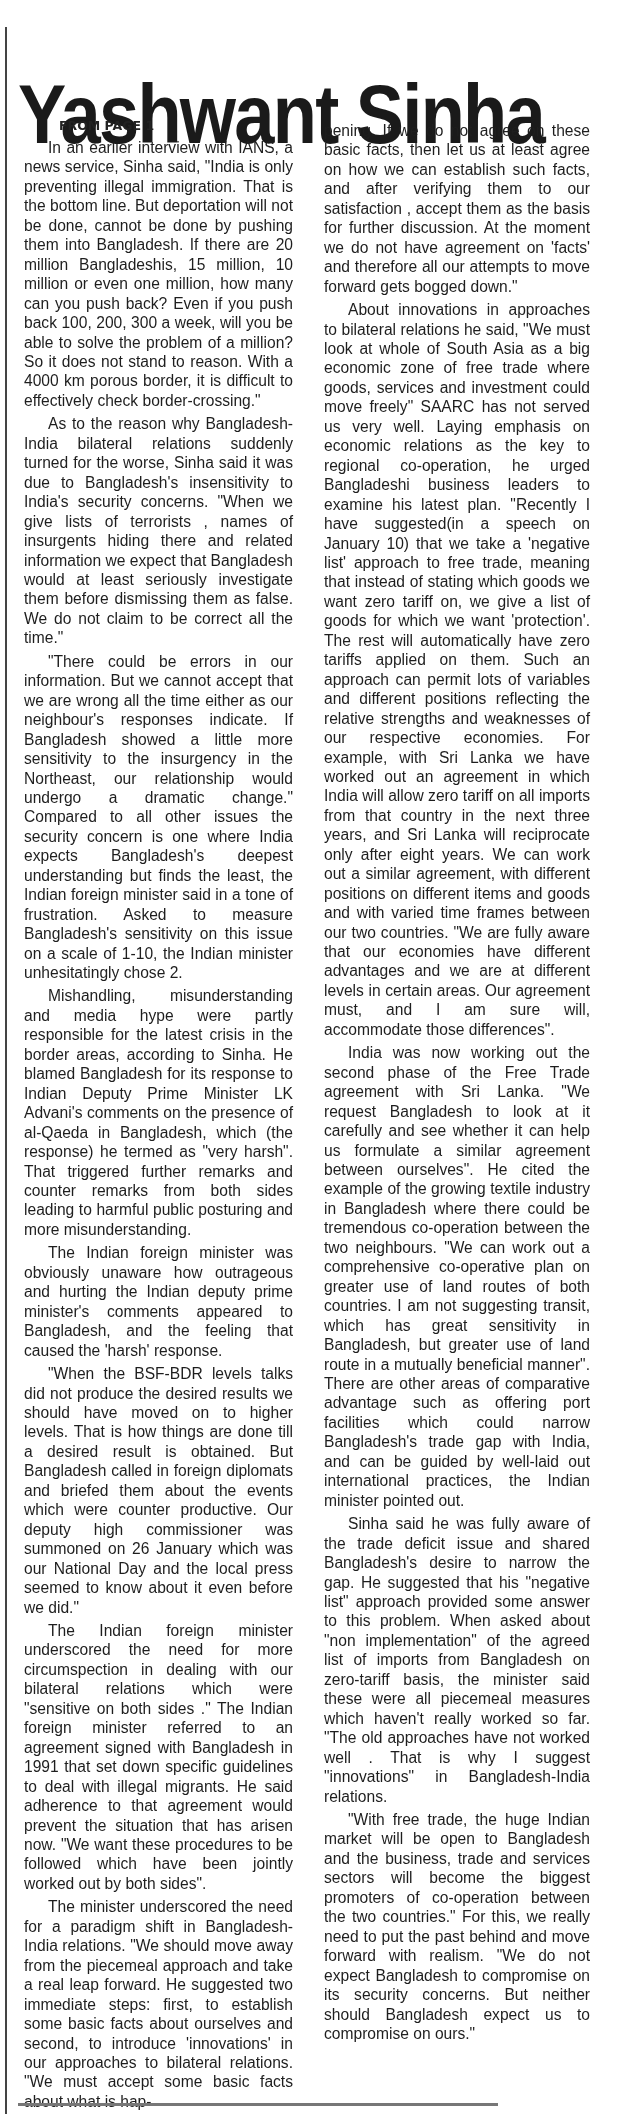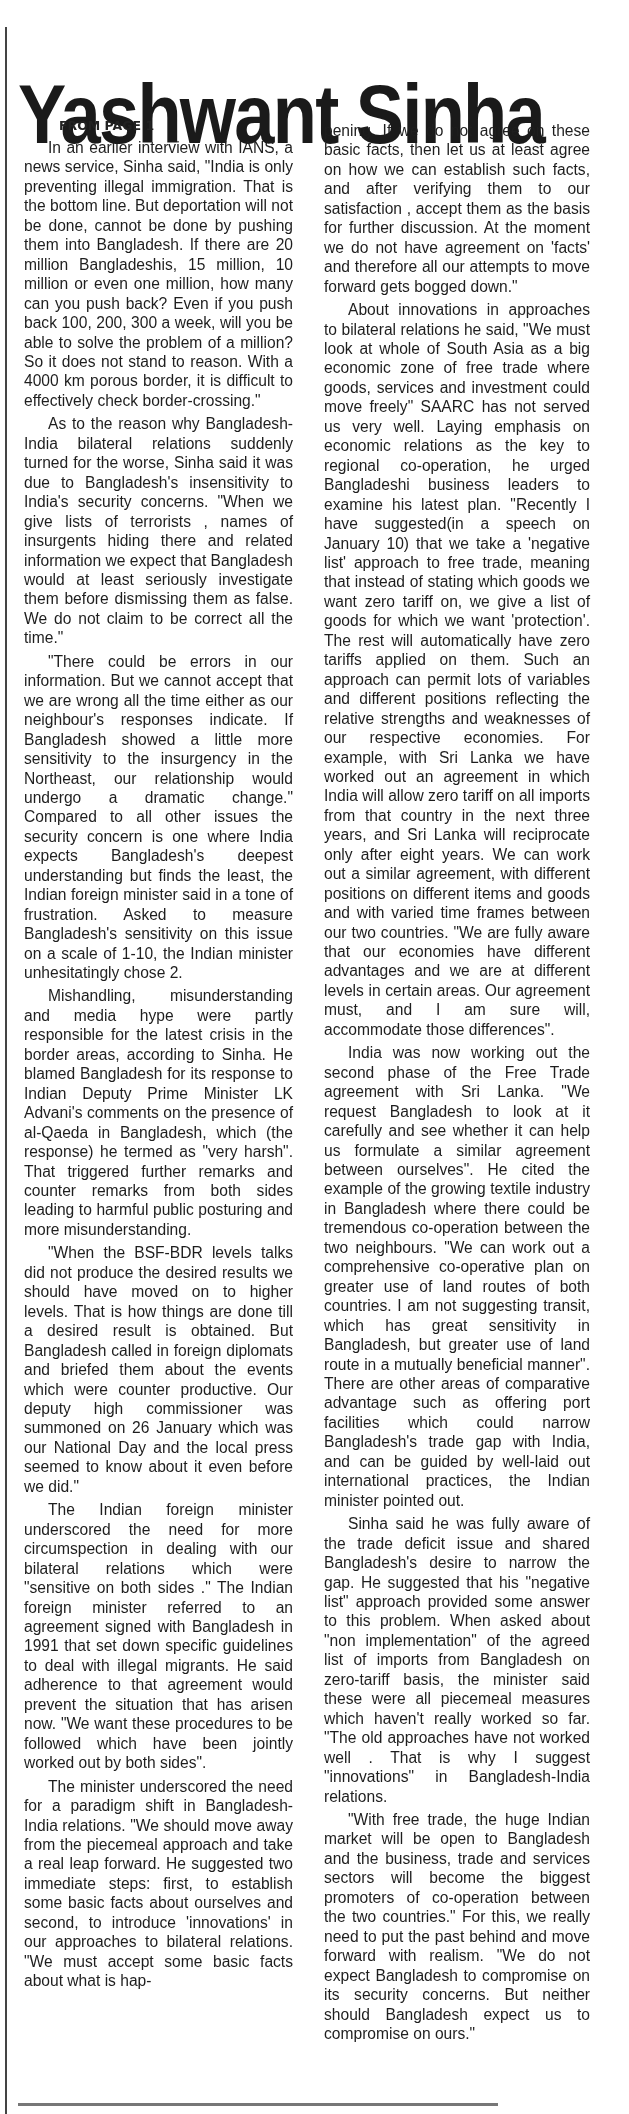--- a/index.html
+++ b/index.html
@@ -33,20 +33,21 @@
 <div class="left-rule"></div>
 
 <h1 class="headline">Yashwant Sinha</h1>
 
 <div class="col col-left">
   <span class="kicker">FROM PAGE 1</span>
   <p class="indent">In an earlier interview with IANS, a news service, Sinha said, "India is only preventing illegal immigration. That is the bottom line. But deportation will not be done, cannot be done by pushing them into Bangladesh. If there are 20 million Bangladeshis, 15 million, 10 million or even one million, how many can you push back? Even if you push back 100, 200, 300 a week, will you be able to solve the problem of a million? So it does not stand to reason. With a 4000 km porous border, it is difficult to effectively check border-crossing."</p>
   <p class="indent">As to the reason why Bangladesh-India bilateral relations suddenly turned for the worse, Sinha said it was due to Bangladesh's insensitivity to India's security concerns. "When we give lists of terrorists , names of insurgents hiding there and related information we expect that Bangladesh would at least seriously investigate them before dismissing them as false. We do not claim to be correct all the time."</p>
   <p class="indent">"There could be errors in our information. But we cannot accept that we are wrong all the time either as our neighbour's responses indicate. If Bangladesh showed a little more sensitivity to the insurgency in the Northeast, our relationship would undergo a dramatic change." Compared to all other issues the security concern is one where India expects Bangladesh's deepest understanding but finds the least, the Indian foreign  minister said in a tone of frustration. Asked to measure Bangladesh's sensitivity on this issue on a scale of 1-10, the Indian minister unhesitatingly chose 2.</p>
   <p class="indent">Mishandling,  misunderstanding and media hype were partly responsible for the latest crisis in the border areas, according to Sinha. He blamed Bangladesh for its response to Indian Deputy Prime Minister LK Advani's comments on the presence of  al-Qaeda in Bangladesh, which (the response)  he termed as "very harsh". That triggered further remarks and counter remarks  from  both sides leading to harmful public posturing and more misunderstanding.</p>
+  <p class="indent">The Indian foreign minister was obviously unaware how outrageous and hurting the Indian deputy prime minister's comments appeared to Bangladesh, and the feeling that caused the 'harsh' response.</p>
   <p class="indent">"When the BSF-BDR levels talks did not produce  the desired results we should have moved on to higher levels. That is how things are done till a desired result is obtained. But Bangladesh called in foreign diplomats and briefed them about the events which were counter productive. Our deputy high commissioner was summoned on 26 January which was our National Day and the local press seemed to know about it even before we did."</p>
   <p class="indent">The Indian foreign minister underscored the need for more circumspection in dealing with  our bilateral relations which were "sensitive  on both sides ." The Indian foreign minister referred to an agreement signed with Bangladesh in 1991 that set down specific guidelines to deal with illegal migrants. He said adherence to that agreement would prevent  the situation that has arisen now. "We want these procedures to be followed which have been jointly worked out by both sides".</p>
   <p class="indent">The minister underscored the need for a paradigm shift in Bangladesh-India relations. "We should move away from the piecemeal approach and take a real leap forward. He suggested two immediate steps: first, to establish some basic facts about ourselves and second,  to introduce 'innovations' in our approaches to bilateral relations. "We must accept some basic facts about what is hap-</p>
 </div>
 
 <div class="col col-right">
   <p>pening. If we do not agree on these basic facts, then let us at least agree on how we can establish such facts, and after verifying them to our satisfaction , accept them as the basis for further discussion. At the moment we do not have agreement on 'facts' and therefore all our attempts to move forward gets bogged down."</p>
   <p class="indent">About innovations in approaches to bilateral relations he said, "We must look at  whole of South Asia as a big economic zone of free trade where goods, services and investment could move freely" SAARC has not served us very well. Laying emphasis on economic relations as the key to regional co-operation, he urged Bangladeshi business leaders to examine his latest plan. "Recently I have suggested(in a speech on January 10) that we take a 'negative list' approach to free trade, meaning that instead of stating which goods we want zero tariff on, we give a list of goods for which we want 'protection'. The rest will automatically have zero tariffs applied on them. Such an approach can permit lots of variables and different positions reflecting the relative strengths and weaknesses of our respective economies. For example,  with Sri Lanka we have worked out an agreement in which India will allow zero tariff on all imports from that country in  the next three years, and Sri Lanka will reciprocate only after eight years. We can work out a similar agreement, with different positions on different items and goods and with varied time frames between our two countries. "We are fully aware that our economies have different advantages and we are at different levels in certain areas. Our agreement must, and I am sure will, accommodate those differences".</p>
   <p class="indent">India was now working out the second phase of  the Free Trade agreement with Sri Lanka. "We request Bangladesh to look at it carefully and see whether it can help us formulate a similar agreement between ourselves". He cited the example of the growing textile industry in Bangladesh where there could be tremendous co-operation between the two neighbours. "We can work out a comprehensive co-operative plan on greater use of land routes of both countries. I am not suggesting transit, which has great sensitivity in Bangladesh, but greater use of land route in a mutually beneficial manner". There are other areas of comparative advantage such as offering  port facilities which could narrow Bangladesh's trade gap with India, and can be guided by well-laid out international practices, the Indian minister pointed out.</p>
   <p class="indent">Sinha said he was fully aware of the trade deficit issue and shared Bangladesh's desire to narrow the gap. He suggested that his "negative list" approach provided some answer to this problem. When asked about "non implementation" of the agreed list of imports from Bangladesh on zero-tariff basis, the minister said these were all piecemeal measures which haven't really worked so far. "The old approaches have not worked well . That is why I suggest "innovations" in Bangladesh-India relations.</p>

